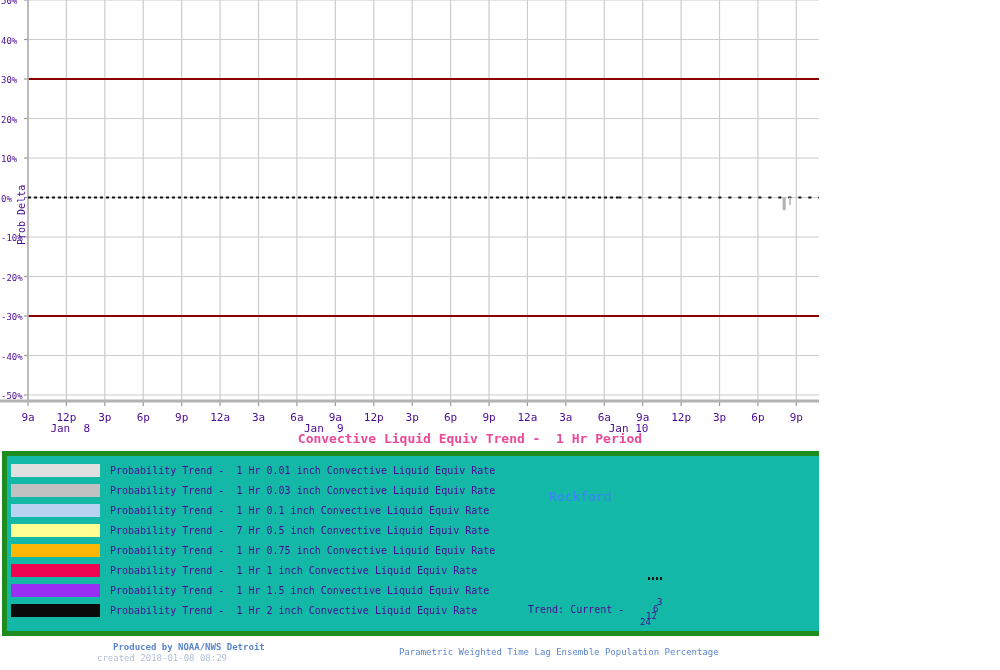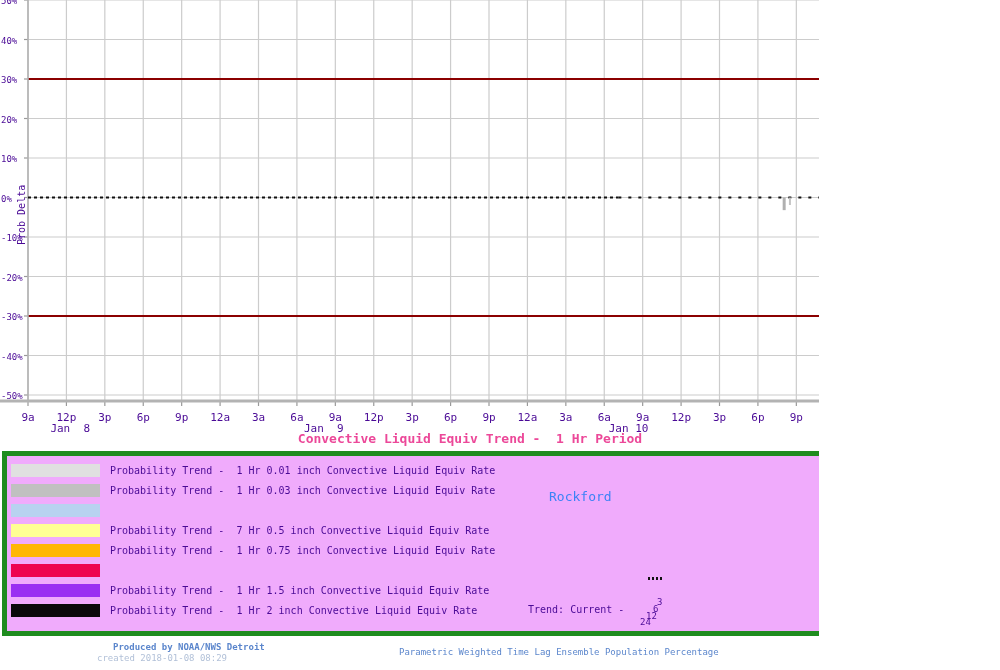--- a/index.html
+++ b/index.html
@@ -3,21 +3,21 @@
 <meta charset="utf-8">
 <style>
   html,body{margin:0;padding:0;background:#fff;}
   .stage{position:relative;width:819px;height:670px;background:#fff;overflow:hidden;
          font-family:"DejaVu Sans Mono",monospace;}
   .stage *{box-sizing:border-box;}
   svg text{font-family:"DejaVu Sans Mono",monospace;}
   .chart-title{position:absolute;left:0;top:431px;width:940px;text-align:center;
        font-size:13px;font-weight:bold;color:#ec4899;white-space:pre;}
   .legend-box{position:absolute;left:2px;top:451px;width:945px;height:185px;
-       border:5px solid #1f8c1f;background:#f0abfc;}
+       border:5px solid #1f8c1f;background:#14b8a6;}
   .lrow{position:relative;height:20px;display:flex;align-items:center;}
   .lrows{position:absolute;left:0;top:4px;width:100%;}
   .sw{display:inline-block;width:89px;height:13px;margin-left:4px;flex:none;}
   .ltext{margin-left:10px;font-size:10px;color:#4a0a96;white-space:pre;}
   .station{position:absolute;left:549px;top:489px;font-size:13px;color:#3b82f6;white-space:pre;}
   .trend-label{position:absolute;left:528px;top:604px;font-size:10px;color:#4a0a96;white-space:pre;}
   .dots-sample{position:absolute;left:648px;top:577px;width:15px;height:2.5px;
        background:repeating-linear-gradient(90deg,#111 0 2px,transparent 2px 4px);}
   .thr{position:absolute;font-size:9px;color:#4a0a96;line-height:9px;}
   .thr.h0{left:657px;top:598px;}
@@ -166,31 +166,33 @@
         <div class="lrow">
           <span class="sw" style="background: rgb(224, 224, 224);"></span>
           <span class="ltext">Probability Trend -  1 Hr 0.01 inch Convective Liquid Equiv Rate</span>
         </div>
         <div class="lrow">
           <span class="sw" style="background: rgb(192, 192, 192);"></span>
           <span class="ltext">Probability Trend -  1 Hr 0.03 inch Convective Liquid Equiv Rate</span>
         </div>
         <div class="lrow">
           <span class="sw" style="background: rgb(184, 210, 240);"></span>
+          <span class="ltext">Probability Trend -  1 Hr 0.1 inch Convective Liquid Equiv Rate</span>
         </div>
         <div class="lrow">
           <span class="sw" style="background: rgb(255, 255, 148);"></span>
           <span class="ltext">Probability Trend -  7 Hr 0.5 inch Convective Liquid Equiv Rate</span>
         </div>
         <div class="lrow">
           <span class="sw" style="background: rgb(255, 183, 5);"></span>
           <span class="ltext">Probability Trend -  1 Hr 0.75 inch Convective Liquid Equiv Rate</span>
         </div>
         <div class="lrow">
           <span class="sw" style="background: rgb(238, 4, 80);"></span>
+          <span class="ltext">Probability Trend -  1 Hr 1 inch Convective Liquid Equiv Rate</span>
         </div>
         <div class="lrow">
           <span class="sw" style="background: rgb(154, 47, 242);"></span>
           <span class="ltext">Probability Trend -  1 Hr 1.5 inch Convective Liquid Equiv Rate</span>
         </div>
         <div class="lrow">
           <span class="sw" style="background: rgb(10, 10, 10);"></span>
           <span class="ltext">Probability Trend -  1 Hr 2 inch Convective Liquid Equiv Rate</span>
         </div>
       </div>

